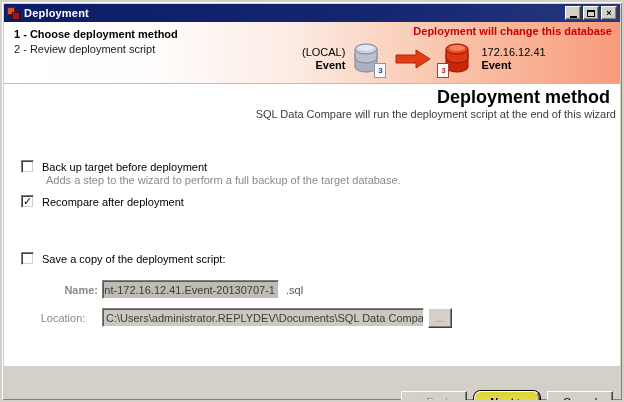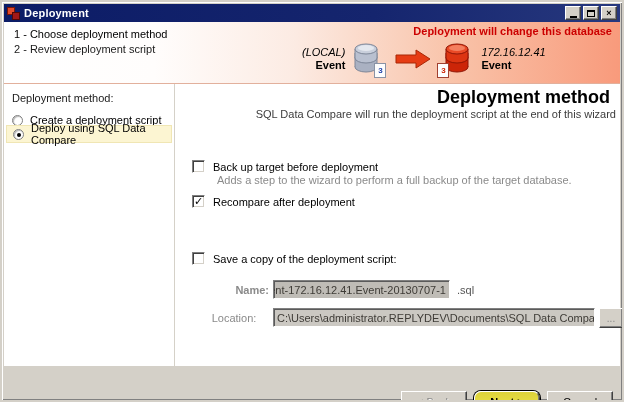--- a/index.html
+++ b/index.html
@@ -35,27 +35,27 @@
   .glyph-min { width:7px; height:2px; background:#000; margin-top:7px; }
   .glyph-max { width:8px; height:7px; border:1px solid #000; border-top-width:2px; }
 
   
   .header {
     position: absolute; left: 2px; top: 20px; right: 2px; height: 62px;
     background: linear-gradient(90deg, #ffffff 0px, #fffdfc 150px, #fcebe3 290px, #f9c3a9 450px, #f8997a 622px);
     border-bottom: 1px solid #e2b09c;
   }
   .steps { position: absolute; left: 10px; top: 5px; line-height: 15px; }
-  .step-current { font-weight: normal; color: #000; }
+  .step-current { font-weight: bold; color: #000; }
   .step-next { color: #1a1a1a; }
   .warning { position: absolute; right: 8px; top: 3px; color: #cc0000; font-weight: bold; }
 
   .db-map { position: absolute; left: 298px; top: 18px; display: flex; align-items: center; gap: 9px; }
   .db-label { line-height: 13px; }
-  .db-label .srv { font-weight: normal; font-style: italic; }
+  .db-label .srv { font-weight: normal; }
   .db-label .db { font-weight: bold; }
   .db-label.right-align { text-align: right; }
   .db-icon { position: relative; width: 32px; height: 38px; }
   .db-badge {
     position: absolute; width: 12px; height: 15px; background: #fdfdfd;
     border: 1px solid #8a93a5; bottom: 0;
     font-size: 8px; display:flex; align-items:center; justify-content:center; font-weight:bold;
   }
   .db-badge.br { right: 0; color: #2244aa; }
   .db-badge.bl { left: -3px; color: #cc2200; border-color:#a04030; }
@@ -203,31 +203,20 @@
         <span class="db-badge bl">3</span>
       </div>
       <div class="db-label">
         <div class="srv">172.16.12.41</div>
         <div class="db">Event</div>
       </div>
     </div>
   </div>
 
   <div class="content">
-    <div class="sidebar">
-      <div class="sidebar-label">Deployment method:</div>
-      <div class="radio-row r1">
-        <span class="radio"></span>
-        <span>Create a deployment script</span>
-      </div>
-      <div class="radio-row r2">
-        <span class="radio selected"></span>
-        <span>Deploy using SQL Data Compare</span>
-      </div>
-    </div>
 
     <div class="main">
       <div class="page-title">Deployment method</div>
       <div class="page-subtitle">SQL Data Compare will run the deployment script at the end of this wizard</div>
 
       <div class="cb-row c1">
         <span class="checkbox"></span>
         <span class="cb-label">Back up target before deployment</span>
       </div>
       <div class="cb-desc">Adds a step to the wizard to perform a full backup of the target database.</div>

